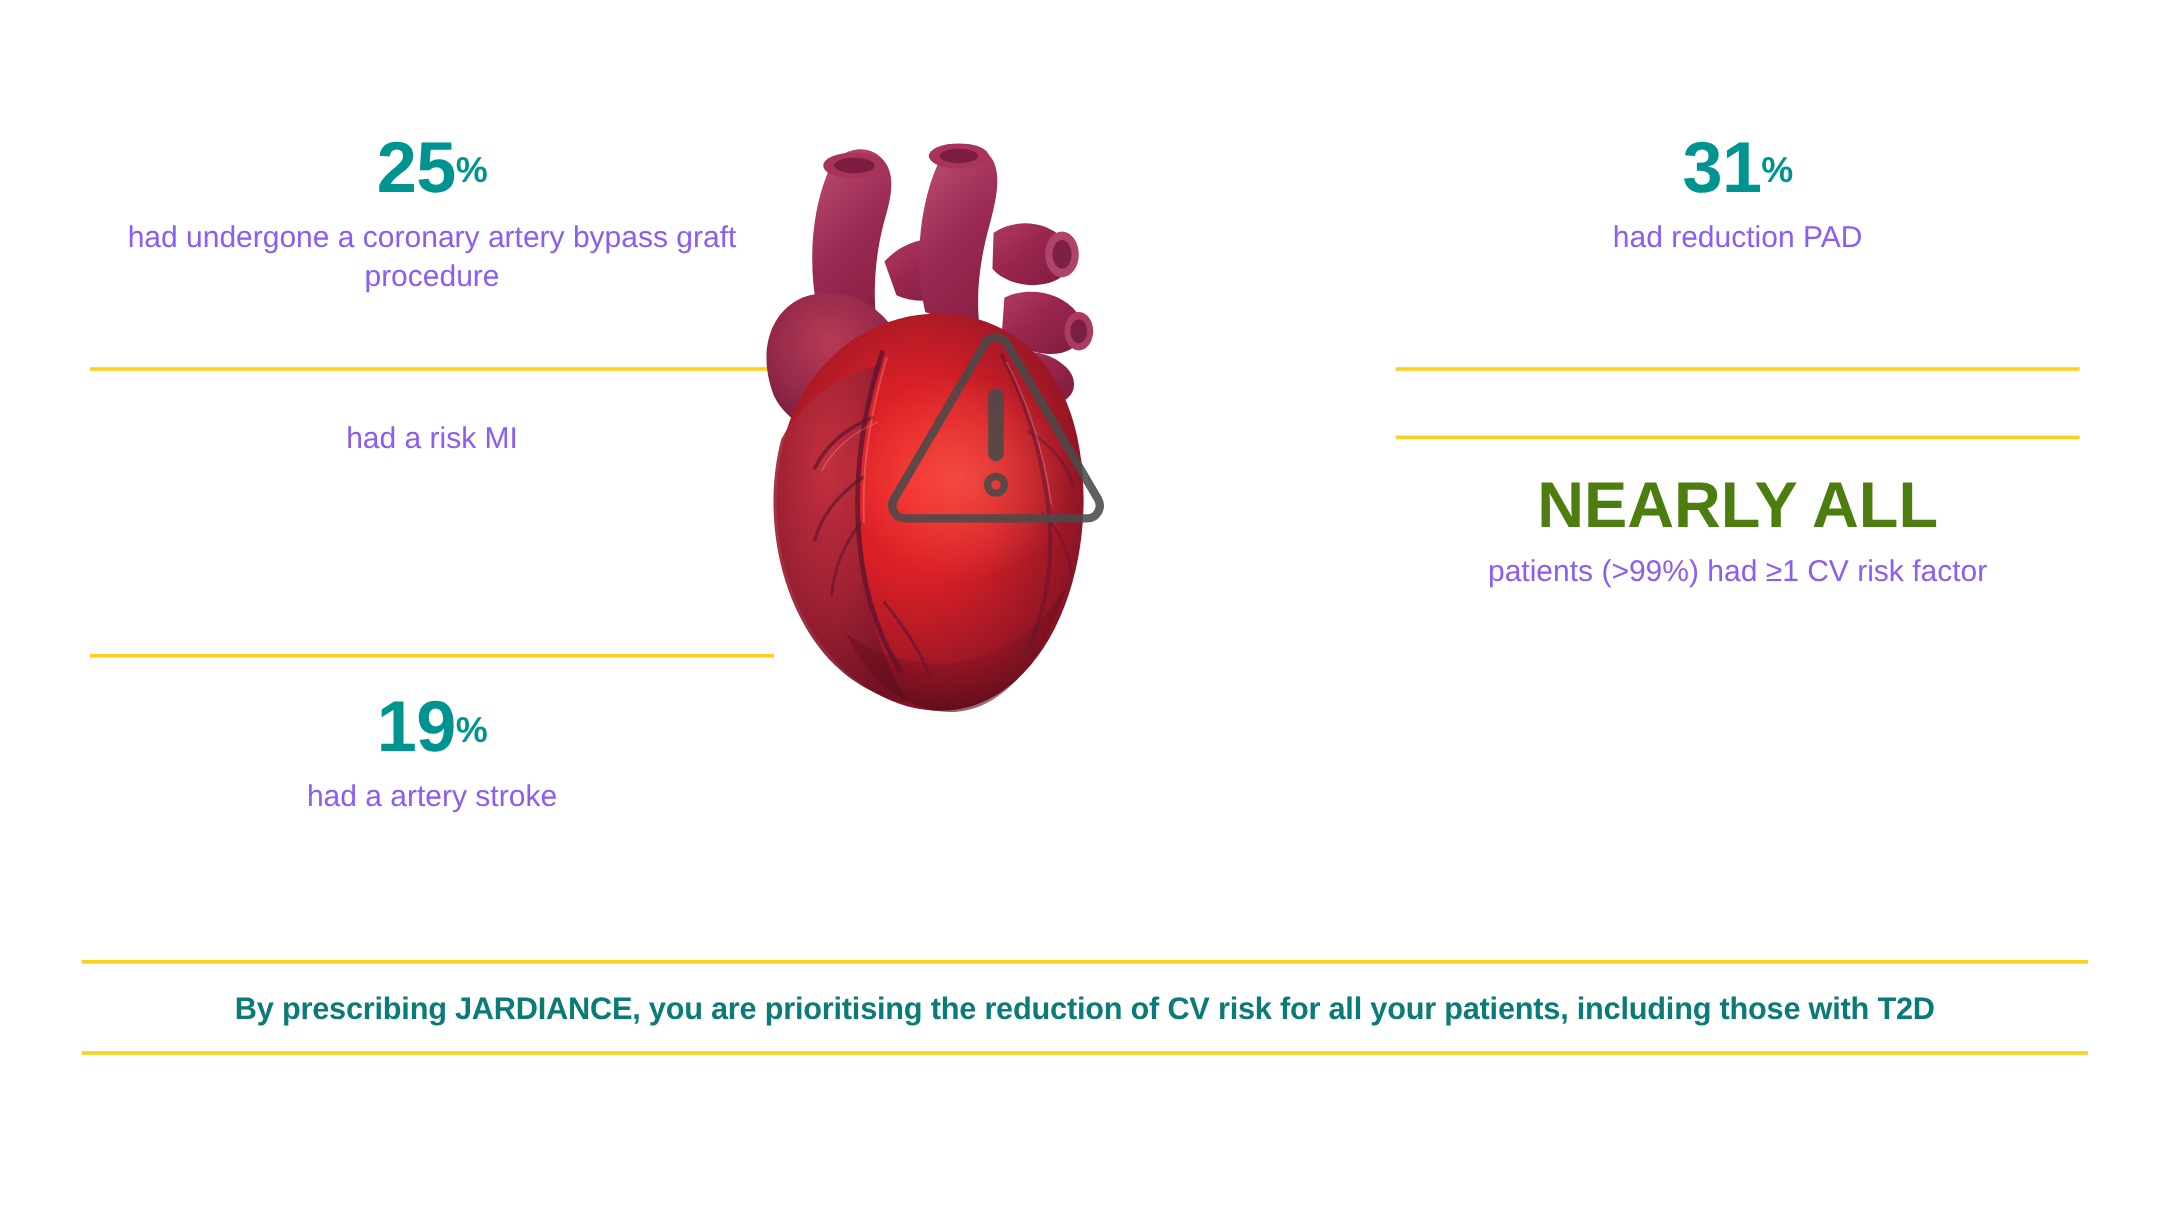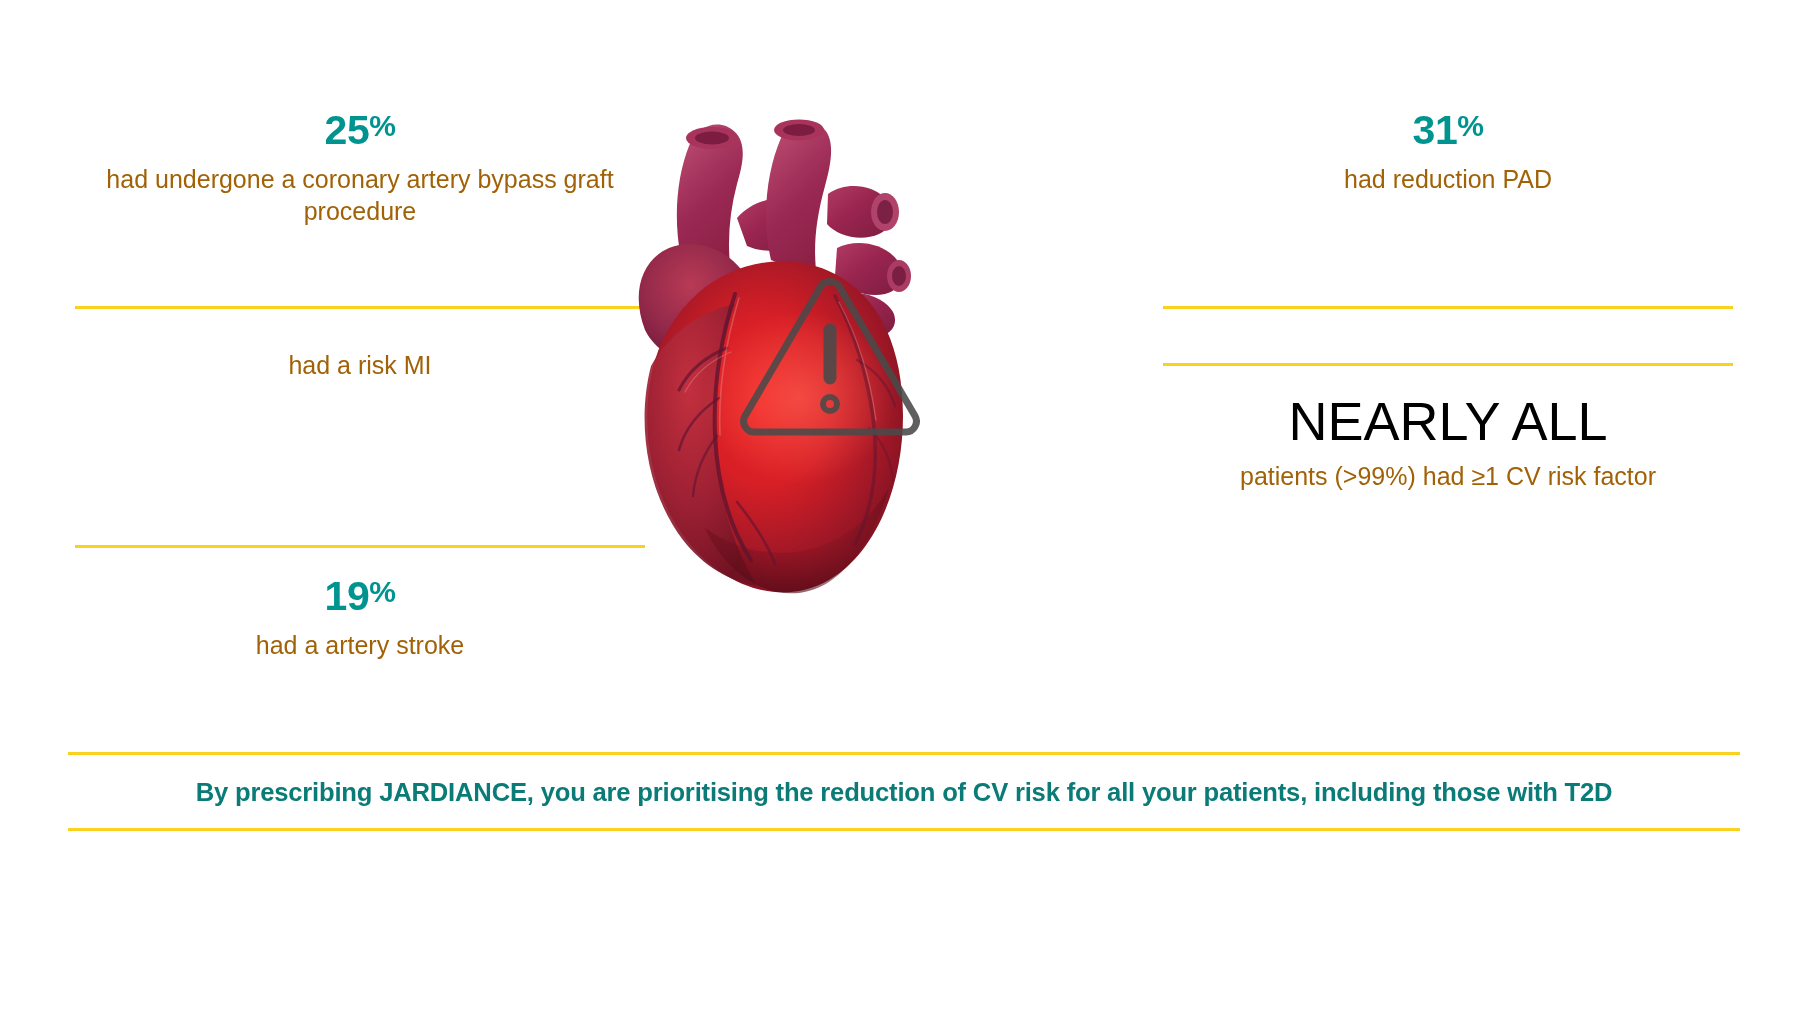--- a/index.html
+++ b/index.html
@@ -32,37 +32,37 @@
     padding:0 6px;
   }
   .stat-left  { height:170px; }
   .stat-value {
     color:#009490;
     font-weight:bold;
     line-height:1.0;
     letter-spacing:-0.5px;
     white-space:nowrap;
   }
-  .stat-num { font-size:41px; }
+  .stat-num { font-size:60px; }
   .stat-sup {
     font-size:30px;
     vertical-align:super;
     line-height:0;
     position:relative;
     top:-2px;
   }
   .stat-label {
     margin-top:12px;
     font-size:25px;
     line-height:1.28;
-    color:#a16207;
+    color:#8b5cf6;
   }
   .stat-headline {
-    color:#000000;
-    font-weight:normal;
+    color:#4d7c0f;
+    font-weight:bold;
     font-size:54px;
     line-height:1.0;
     letter-spacing:0px;
     white-space:nowrap;
   }
 
   .rule-gold {
     height:3px;
     background:#fbd11f;
     border:0;
@@ -77,21 +77,21 @@
   .heart-wrap {
     position:absolute;
     left:585px; top:98px;
     width:400px; height:530px;
   }
   .heart-svg { width:400px; height:530px; display:block; }
 
   
   .banner {
     position:absolute;
-    left:68px; top:752px;
+    left:68px; top:800px;
     width:1672px;
   }
   .banner-text {
     color:#0b7b77;
     font-weight:bold;
     font-size:26px;
     text-align:center;
     padding:22px 0 20px 0;
     letter-spacing:-0.2px;
     white-space:nowrap;

